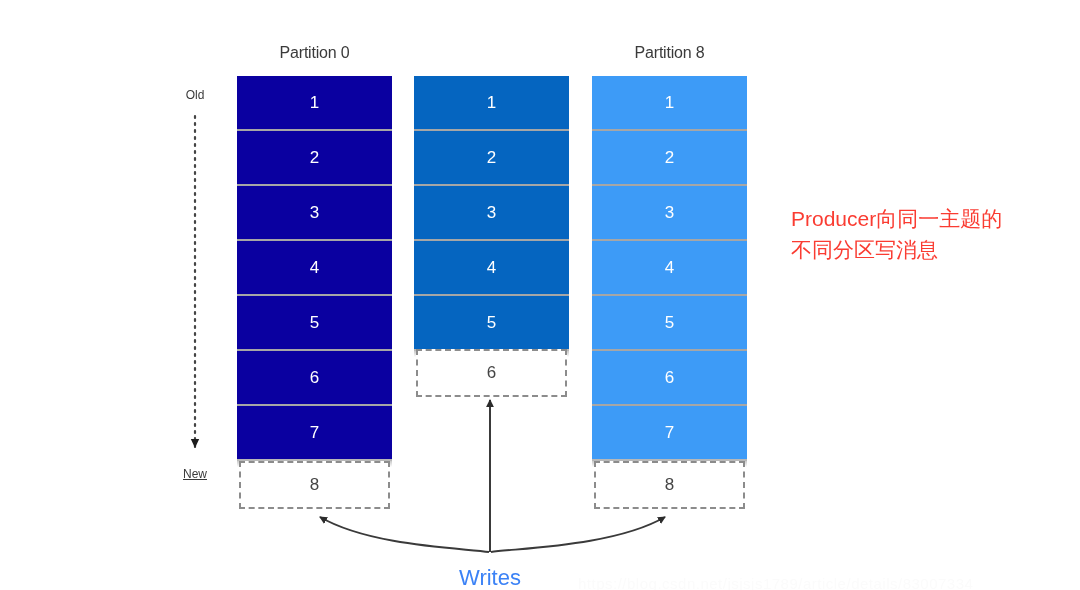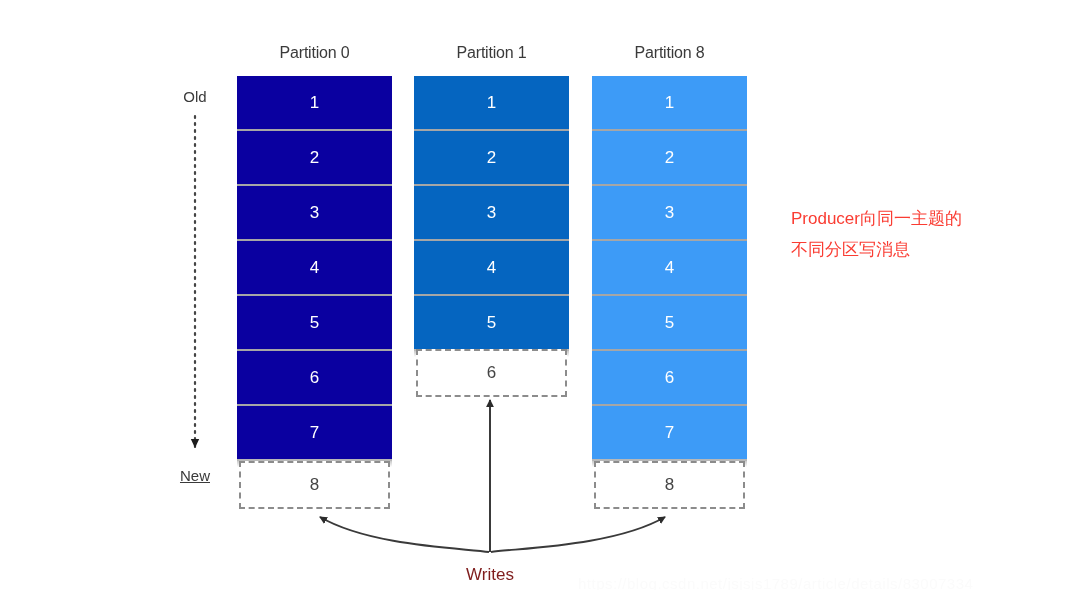--- a/index.html
+++ b/index.html
@@ -76,41 +76,41 @@
     color: #444444;
     font-size: 17px;
     display: flex;
     align-items: center;
     justify-content: center;
   }
 
   
   .axis-label {
     position: absolute;
-    font-size: 15px;
+    font-size: 12px;
     color: #3a3a3a;
     white-space: nowrap;
     text-align: center;
   }
 
   
   .annotation {
     position: absolute;
     color: #fa3c32;
-    font-size: 17px;
+    font-size: 21px;
     line-height: 31px;
     white-space: pre-line;
     letter-spacing: 0px;
   }
 
   
   .writes-label {
     position: absolute;
-    font-size: 17px;
-    color: #7f1d1d;
+    font-size: 22px;
+    color: #3b82f6;
     white-space: nowrap;
     text-align: center;
   }
 
   
   .watermark {
     position: absolute;
     font-size: 15px;
     color: #fbfbfb;
     white-space: nowrap;
@@ -124,21 +124,20 @@
     height: 590px;
     pointer-events: none;
   }
 </style>
 </head>
 <body>
 
 <div id="stage">
 
   <div class="col-title" style="left:237px; top:43px; width:155px;">Partition 0</div>
-  <div class="col-title" style="left:414px; top:43px; width:155px;">Partition 1</div>
   <div class="col-title" style="left:592px; top:43px; width:155px;">Partition 8</div>
 
   <div class="partition p0" style="left:237px; top:76px; width:155px;">
     <div class="cell">1</div>
     <div class="cell">2</div>
     <div class="cell">3</div>
     <div class="cell">4</div>
     <div class="cell">5</div>
     <div class="cell">6</div>
     <div class="cell">7</div>

